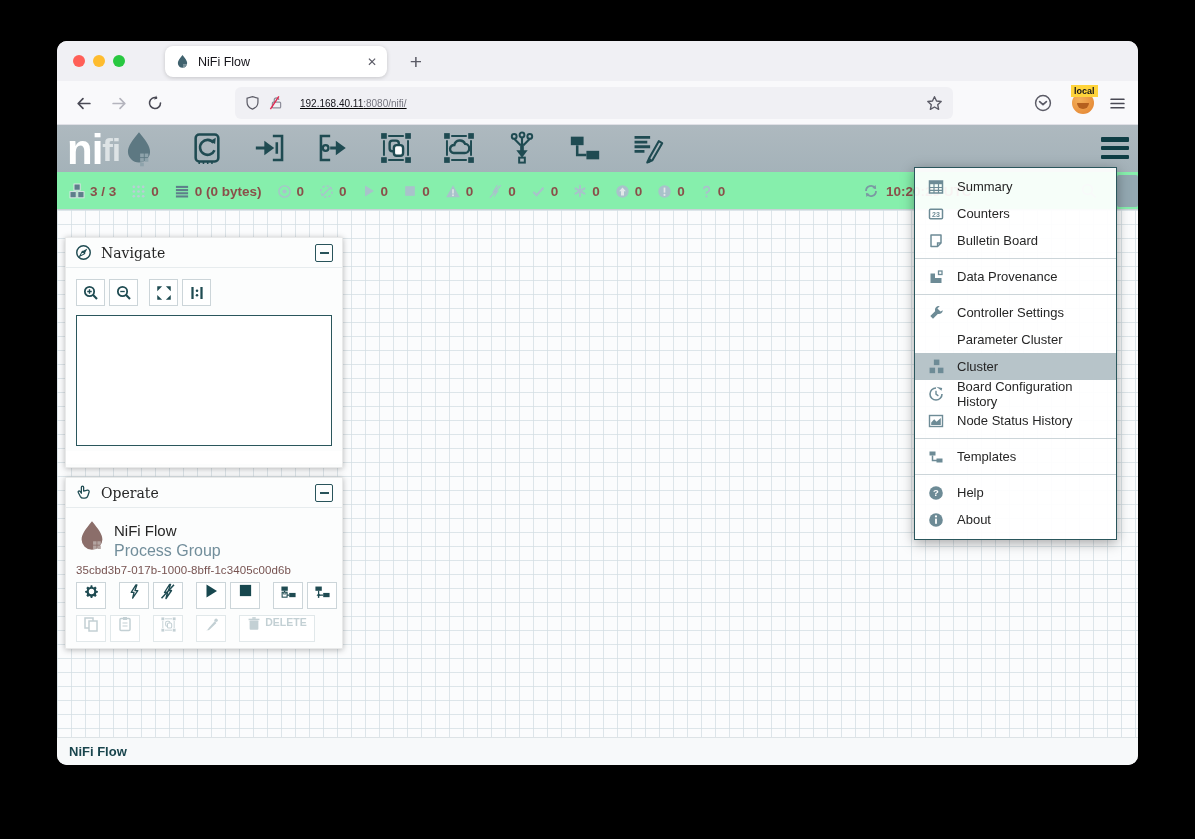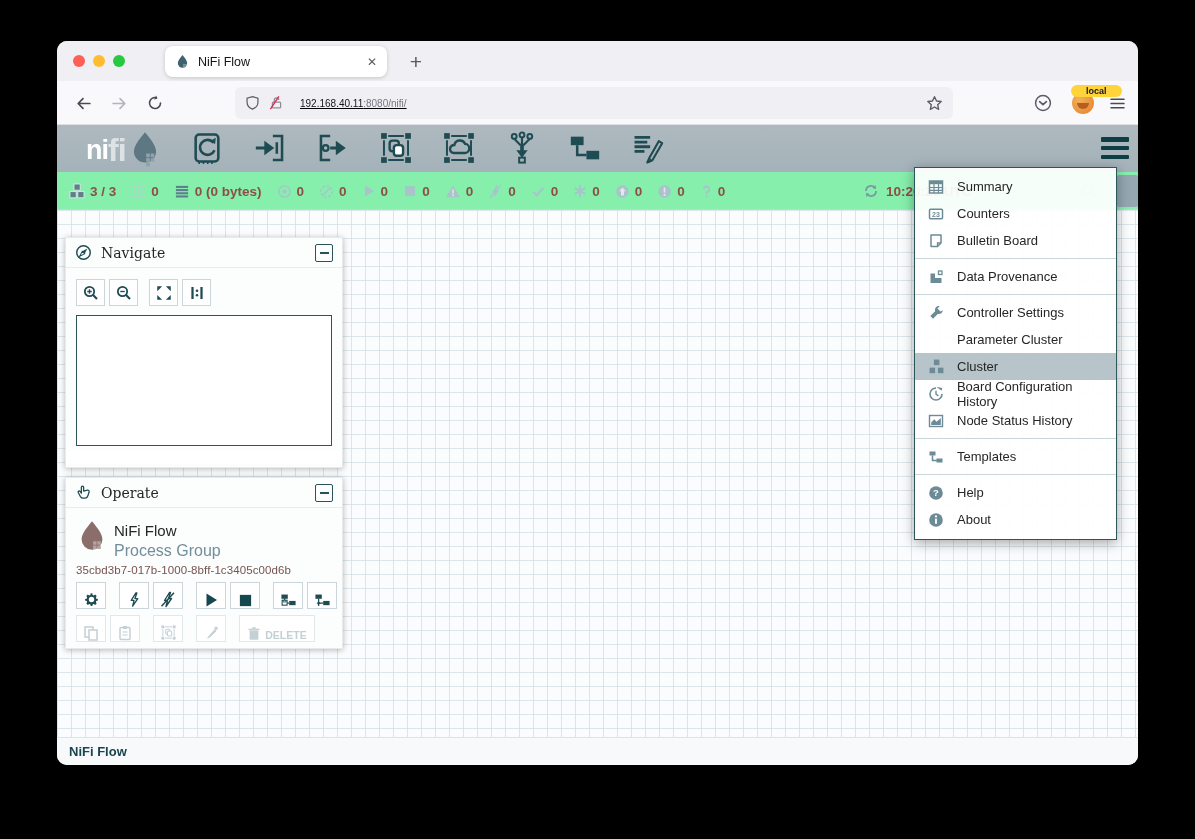--- a/index.html
+++ b/index.html
@@ -22,26 +22,26 @@
   .navbar { position:absolute; left:0; top:40px; width:100%; height:44px; background:#f9f9fb; border-bottom:1px solid #e0e0e6; }
   .nav-ico { position:absolute; top:8px; width:28px; height:28px; display:flex; align-items:center; justify-content:center; border-radius:4px; }
   .urlbar { position:absolute; left:178px; top:6px; width:718px; height:32px; background:#f0f0f4; border-radius:6px; display:flex; align-items:center; padding:0 10px; }
   .url-text { font-size:10px; margin-left:16px; flex:1; white-space:nowrap;text-decoration:underline; }
   .url-host { color:#15141a; }
   .url-path { color:#75757f; }
 
   .avatar-wrap { position:absolute; left:1013px; top:8px; width:28px; height:28px; }
   .avatar { position:absolute; left:2px; top:3px; width:22px; height:22px; border-radius:50%; background:radial-gradient(circle at 35% 35%, #f4b05a, #e2812f); }
   .avatar:after { content:""; position:absolute; left:5px; top:11px; width:12px; height:6px; border-radius:0 0 10px 10px; background:#b55f1e; }
-  .profile-badge { position:absolute; left:1px; top:-4px; background:#ffd43b; color:#15141a; font-size:9px; font-weight:bold; padding:0 15px; border-radius:6px; line-height:12px; z-index:2; }
+  .profile-badge { position:absolute; left:1px; top:-4px; background:#ffd43b; color:#15141a; font-size:9px; font-weight:bold; padding:0 3px; border-radius:0; line-height:12px; z-index:2; }
 
   
   .nifi-toolbar { position:absolute; left:0; top:84px; width:100%; height:47px; background:linear-gradient(#aeb9bf,#a4b2b9); }
   .nifi-logo { position:absolute; left:10px; top:5px; display:flex; align-items:flex-end; }
-  .logo-ni { font-size:27px; font-weight:bold; color:#ffffff; letter-spacing:-1px; line-height:36px;margin-left:19px; }
+  .logo-ni { font-size:42px; font-weight:bold; color:#ffffff; letter-spacing:-1px; line-height:36px; }
   .logo-fi { font-size:32px; font-weight:bold; color:#dde3e5; letter-spacing:-1px; line-height:36px; }
   .components { position:absolute; left:132px; top:5px; display:flex; gap:27px; }
   .comp { width:36px; height:36px; display:flex; align-items:center; justify-content:center; }
   .global-menu-btn { position:absolute; left:1044px; top:10px; width:28px; height:26px; display:flex; flex-direction:column; justify-content:space-between; padding:2px 0; }
   .global-menu-btn span { display:block; height:4.5px; background:#0e3d44; border-radius:1px; }
 
   
   .statusbar { position:absolute; left:0; top:131px; width:100%; height:38px; background:#86efac; border-bottom:1px solid #c9d2d6; }
   .status-items { position:absolute; left:12px; top:0; height:38px; display:flex; align-items:center; gap:15px; }
   .sitem { display:flex; align-items:center; gap:5px; }
@@ -72,21 +72,21 @@
   .sq-btn { width:29px; height:27px; background:#fff; border:1px solid #ccd5d9; display:flex; align-items:center; justify-content:center; }
   .birdseye { position:absolute; left:10px; top:77px; width:256px; height:131px; background:#fff; border:1px solid #2a565c; }
   .birdseye-brush { position:absolute; left:0px; top:213px; width:100%; height:13px; background:#fff; }
 
   .operate-panel { left:8px; top:436px; width:278px; height:172px; }
   .op-drop { position:absolute; left:10px; top:40px; }
   .op-name { position:absolute; left:48px; top:44px; font-size:15px; color:#262626; }
   .op-type { position:absolute; left:48px; top:64px; font-size:16px; color:#728e9b; }
   .op-id { position:absolute; left:10px; top:86px; font-size:11.5px; color:#775351; letter-spacing:0.1px; }
   .op-row { position:absolute; left:10px; display:flex; align-items:center; }
-  .op-btn { width:30px; height:27px; background:#fff; border:1px solid #ccd5d9; display:flex; align-items:flex-end; justify-content:center; }
+  .op-btn { width:30px; height:27px; background:#fff; border:1px solid #ccd5d9; display:flex; align-items:flex-start; justify-content:center; }
   .op-btn.wide { width:76px; gap:4px; }
   .op-btn.disabled { border-color:#e1e8ea; }
   .del-label { font-size:10.5px; font-weight:bold; color:#c3d0d4; }
 
   
   .gmenu { position:absolute; left:857px; top:126px; width:203px; background:rgba(255,255,255,0.93); border:1px solid #2a565c; box-shadow:0 3px 12px rgba(0,0,0,.35); z-index:10; padding:5px 0 6px 0; }
   .gmenu-item { height:27px; display:flex; align-items:center; padding-left:11px; }
   .gmenu-item.hl { background:#b7c4c9; }
   .gm-ico { width:20px; display:flex; justify-content:center; }
   .gm-label { font-size:13px; color:#262626; margin-left:11px; }

